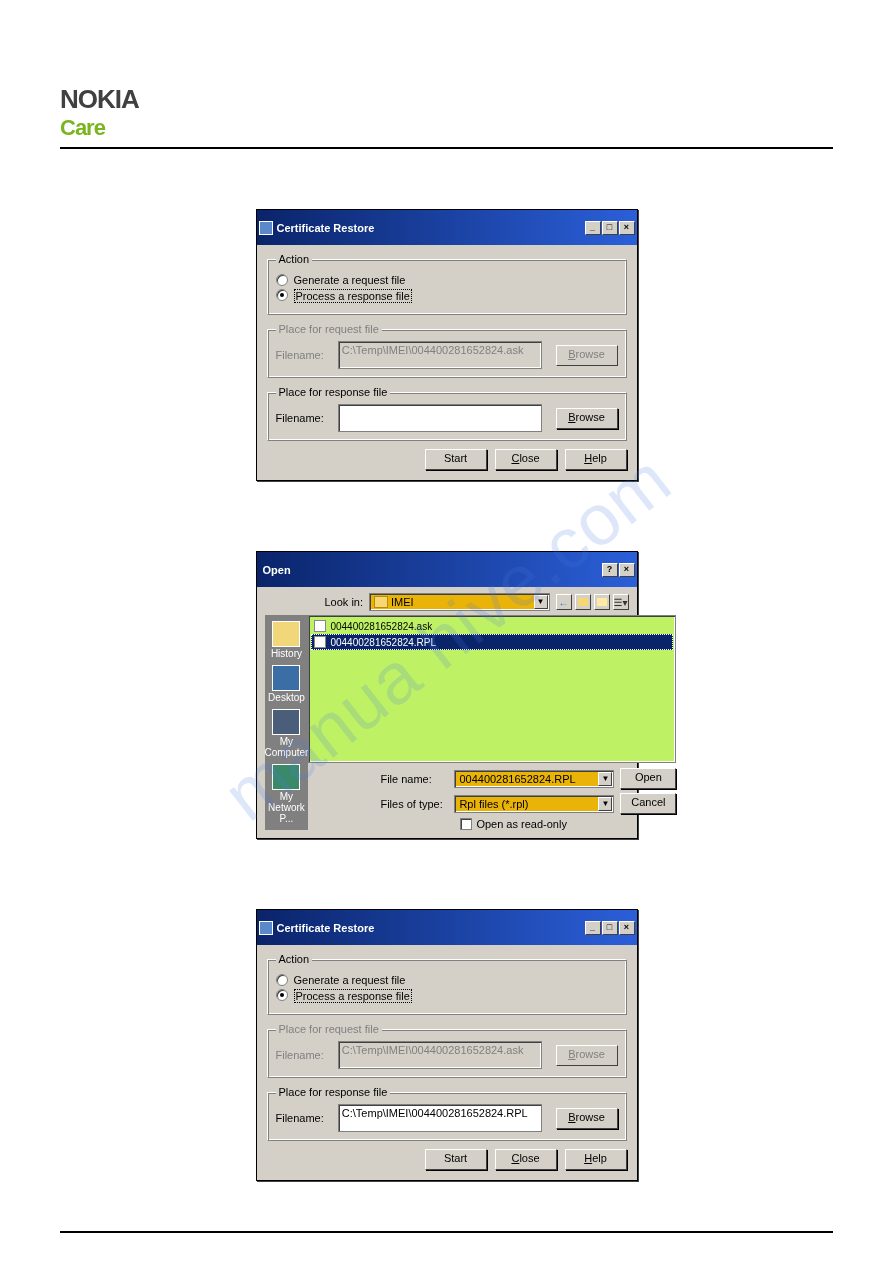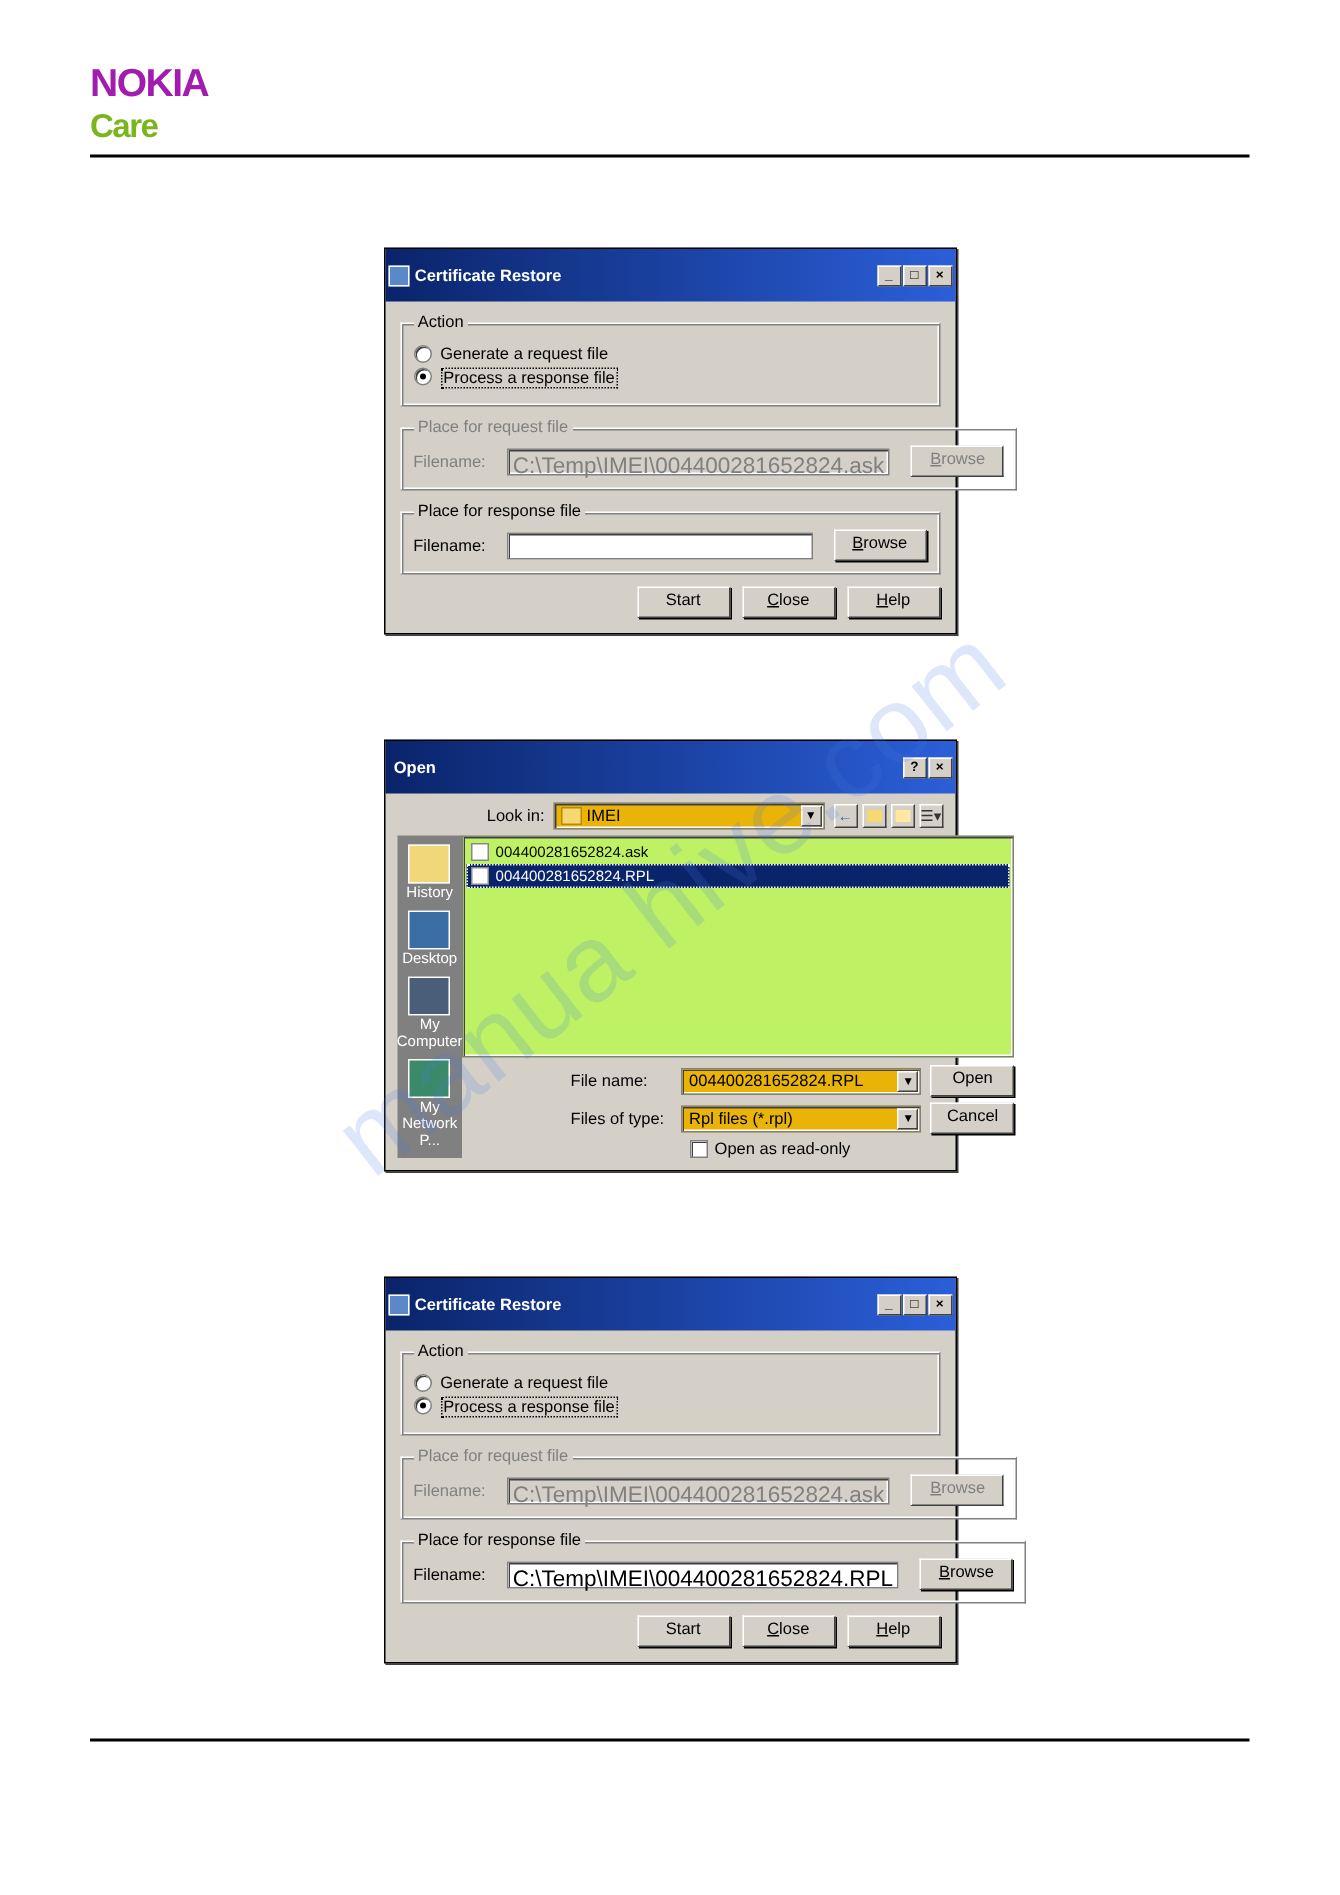--- a/index.html
+++ b/index.html
@@ -17,22 +17,23 @@
     padding: 40px 60px;
     position: relative;
   }
   .header-logo {
     margin-bottom: 6px;
   }
   .nokia-text {
     font-family: Arial, sans-serif;
     font-weight: 900;
     font-size: 26px;
-    color: #a21caf;
+    color: #404040;
     letter-spacing: -1px;
+    margin-top: 44px;
   }
   .care-text {
     font-family: Arial, sans-serif;
     font-weight: 900;
     font-size: 22px;
     color: #7ab51d;
     letter-spacing: -1px;
   }
   .hr-top {
     border: none;
@@ -103,27 +104,27 @@
   fieldset.groupbox.disabled legend,
   fieldset.groupbox.disabled .fld-label { color:#808080; }
   .radio-row { display:flex; gap:6px; margin:3px 0; }
   .radio { width:12px;height:12px;border-radius:50%;background:#fff;border:1px solid #808080;box-shadow:inset -1px -1px 0 #fff, inset 1px 1px 0 #404040;position:relative;}
   .radio.checked::after{content:"";position:absolute;width:4px;height:4px;background:#000;border-radius:50%;top:3px;left:3px;}
   .dotted-sel { border:1px dotted #000; padding:0 1px;}
   .field-row { display:flex; align-items:center; gap:14px;}
   .fld-label { white-space:nowrap;}
   .textbox {
     flex:1;
-    height:18px;
+    height:28px;
     background:#fff;
     border:1px solid #808080;
     box-shadow: inset 1px 1px 0 #404040, inset -1px -1px 0 #fff;
     padding:2px 3px;
     font-family:Tahoma,Arial,sans-serif;
-    font-size:15px;
+    font-size:11px;
     color:#000;
   }
   .textbox.disabled { background:#d4d0c8; color:#808080;}
   .btn {
     min-width:62px;
     height:21px;
     background:#d4d0c8;
     border:1px solid #fff;
     border-right-color:#404040;
     border-bottom-color:#404040;

